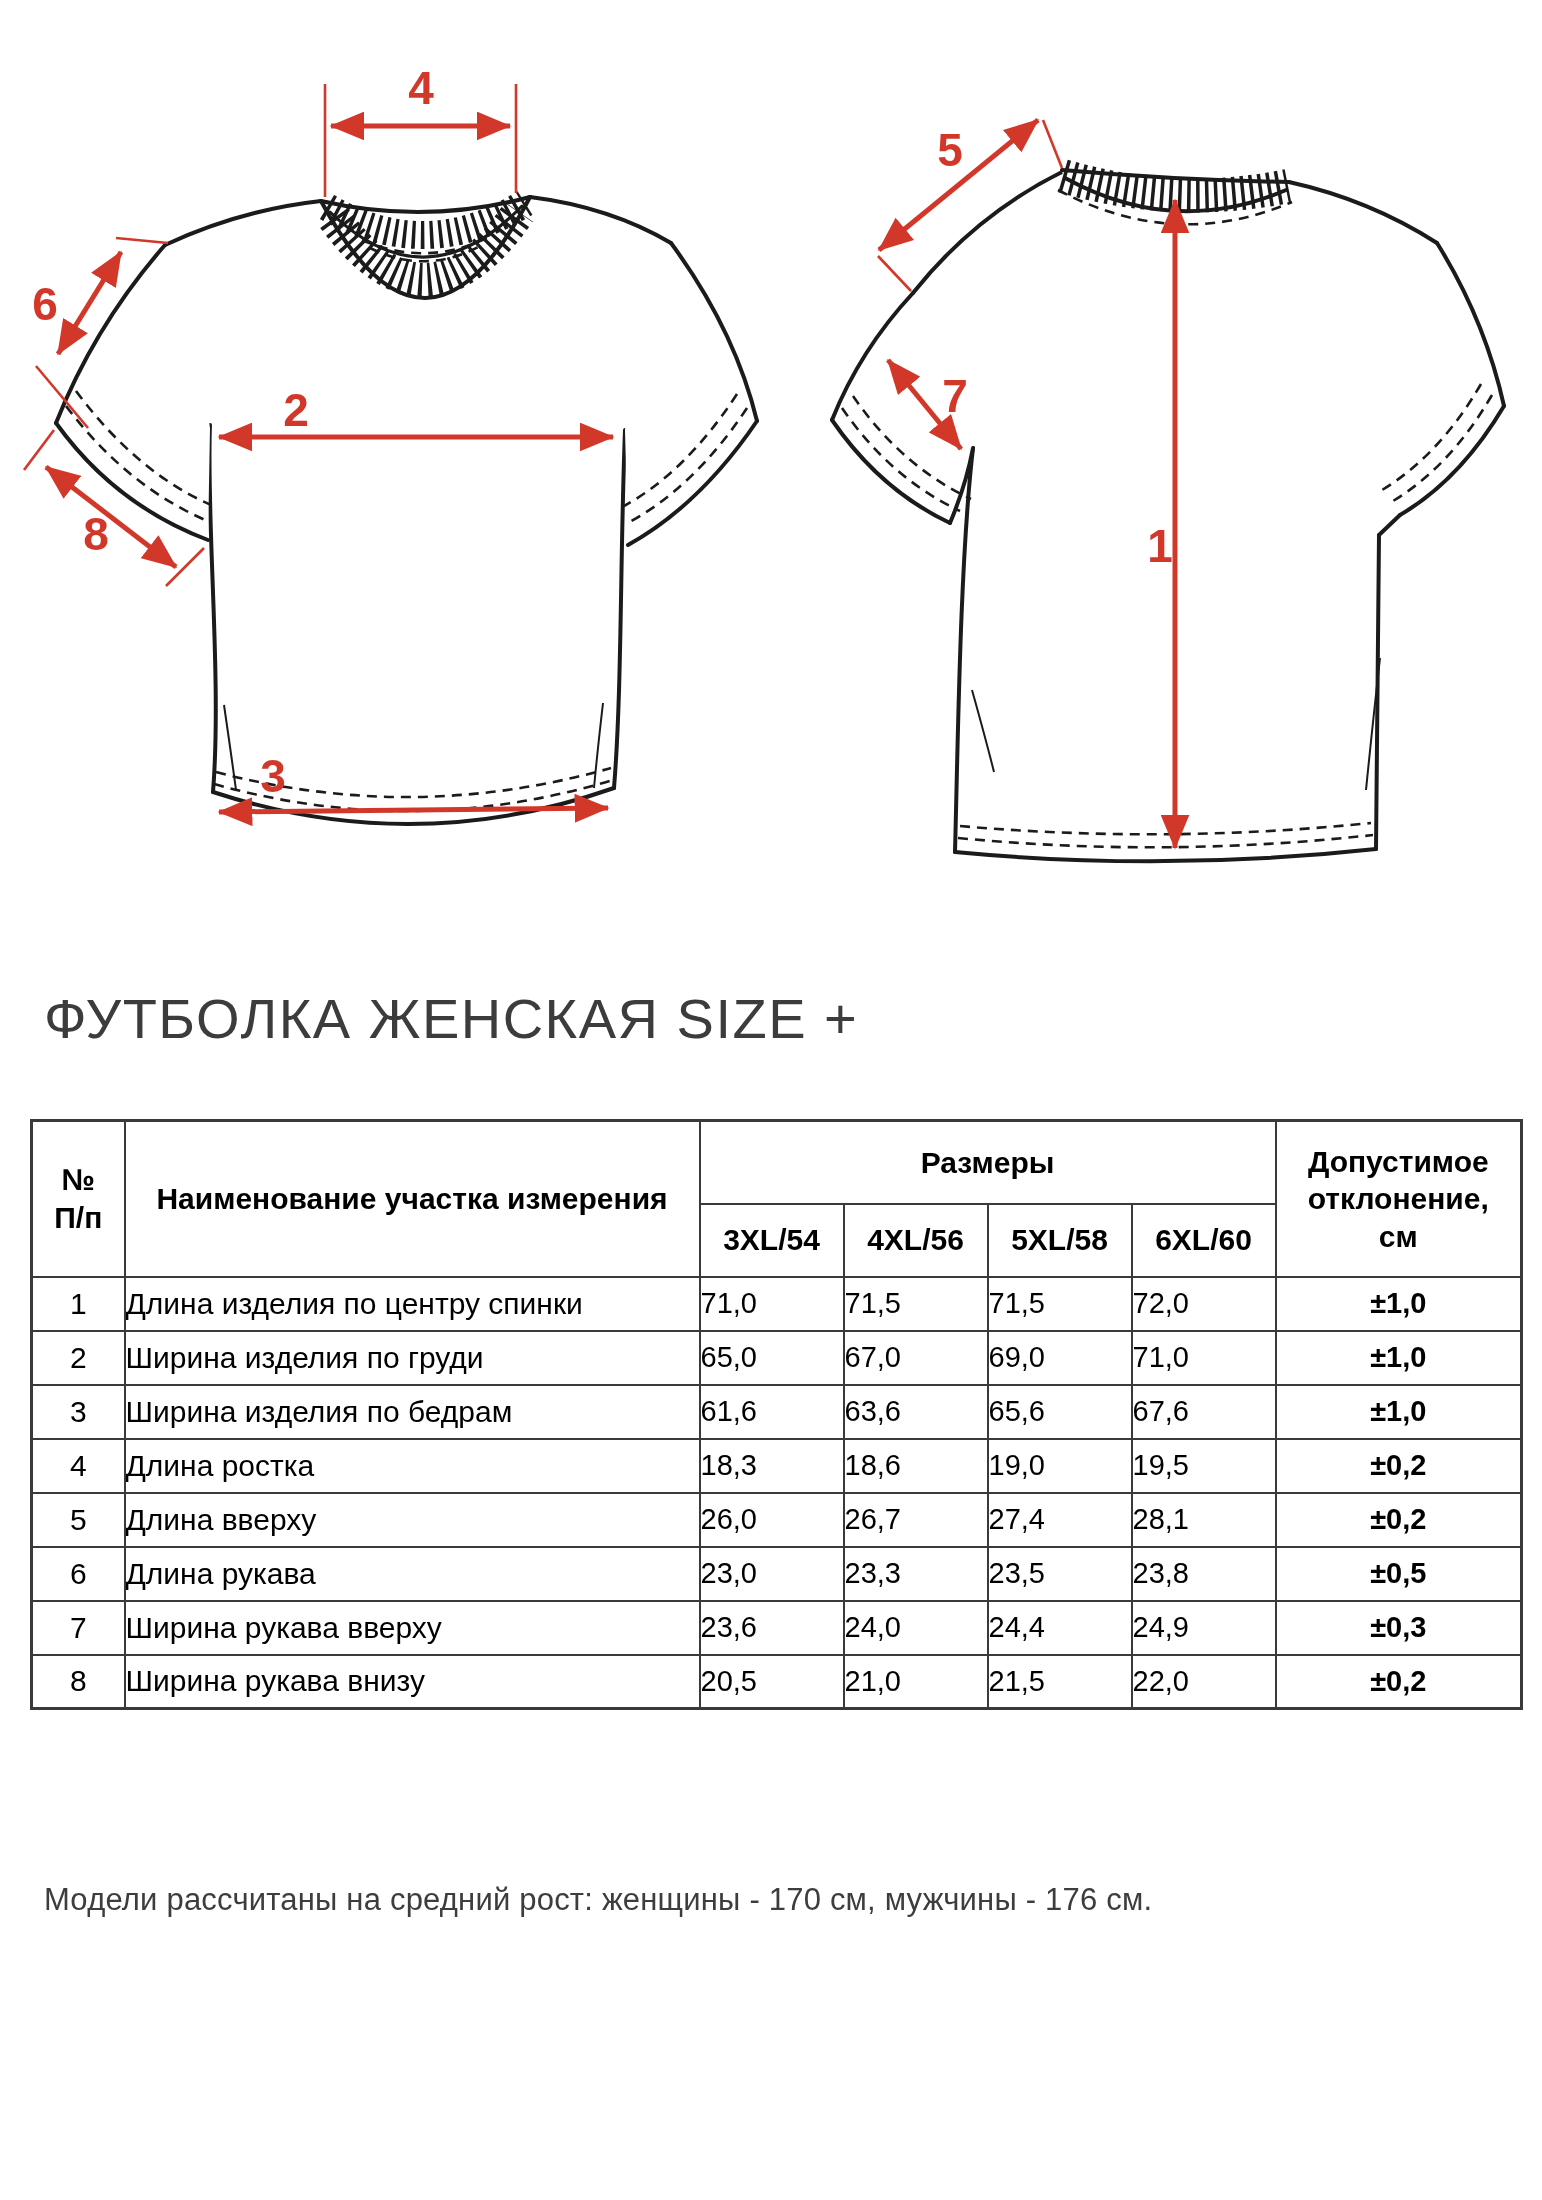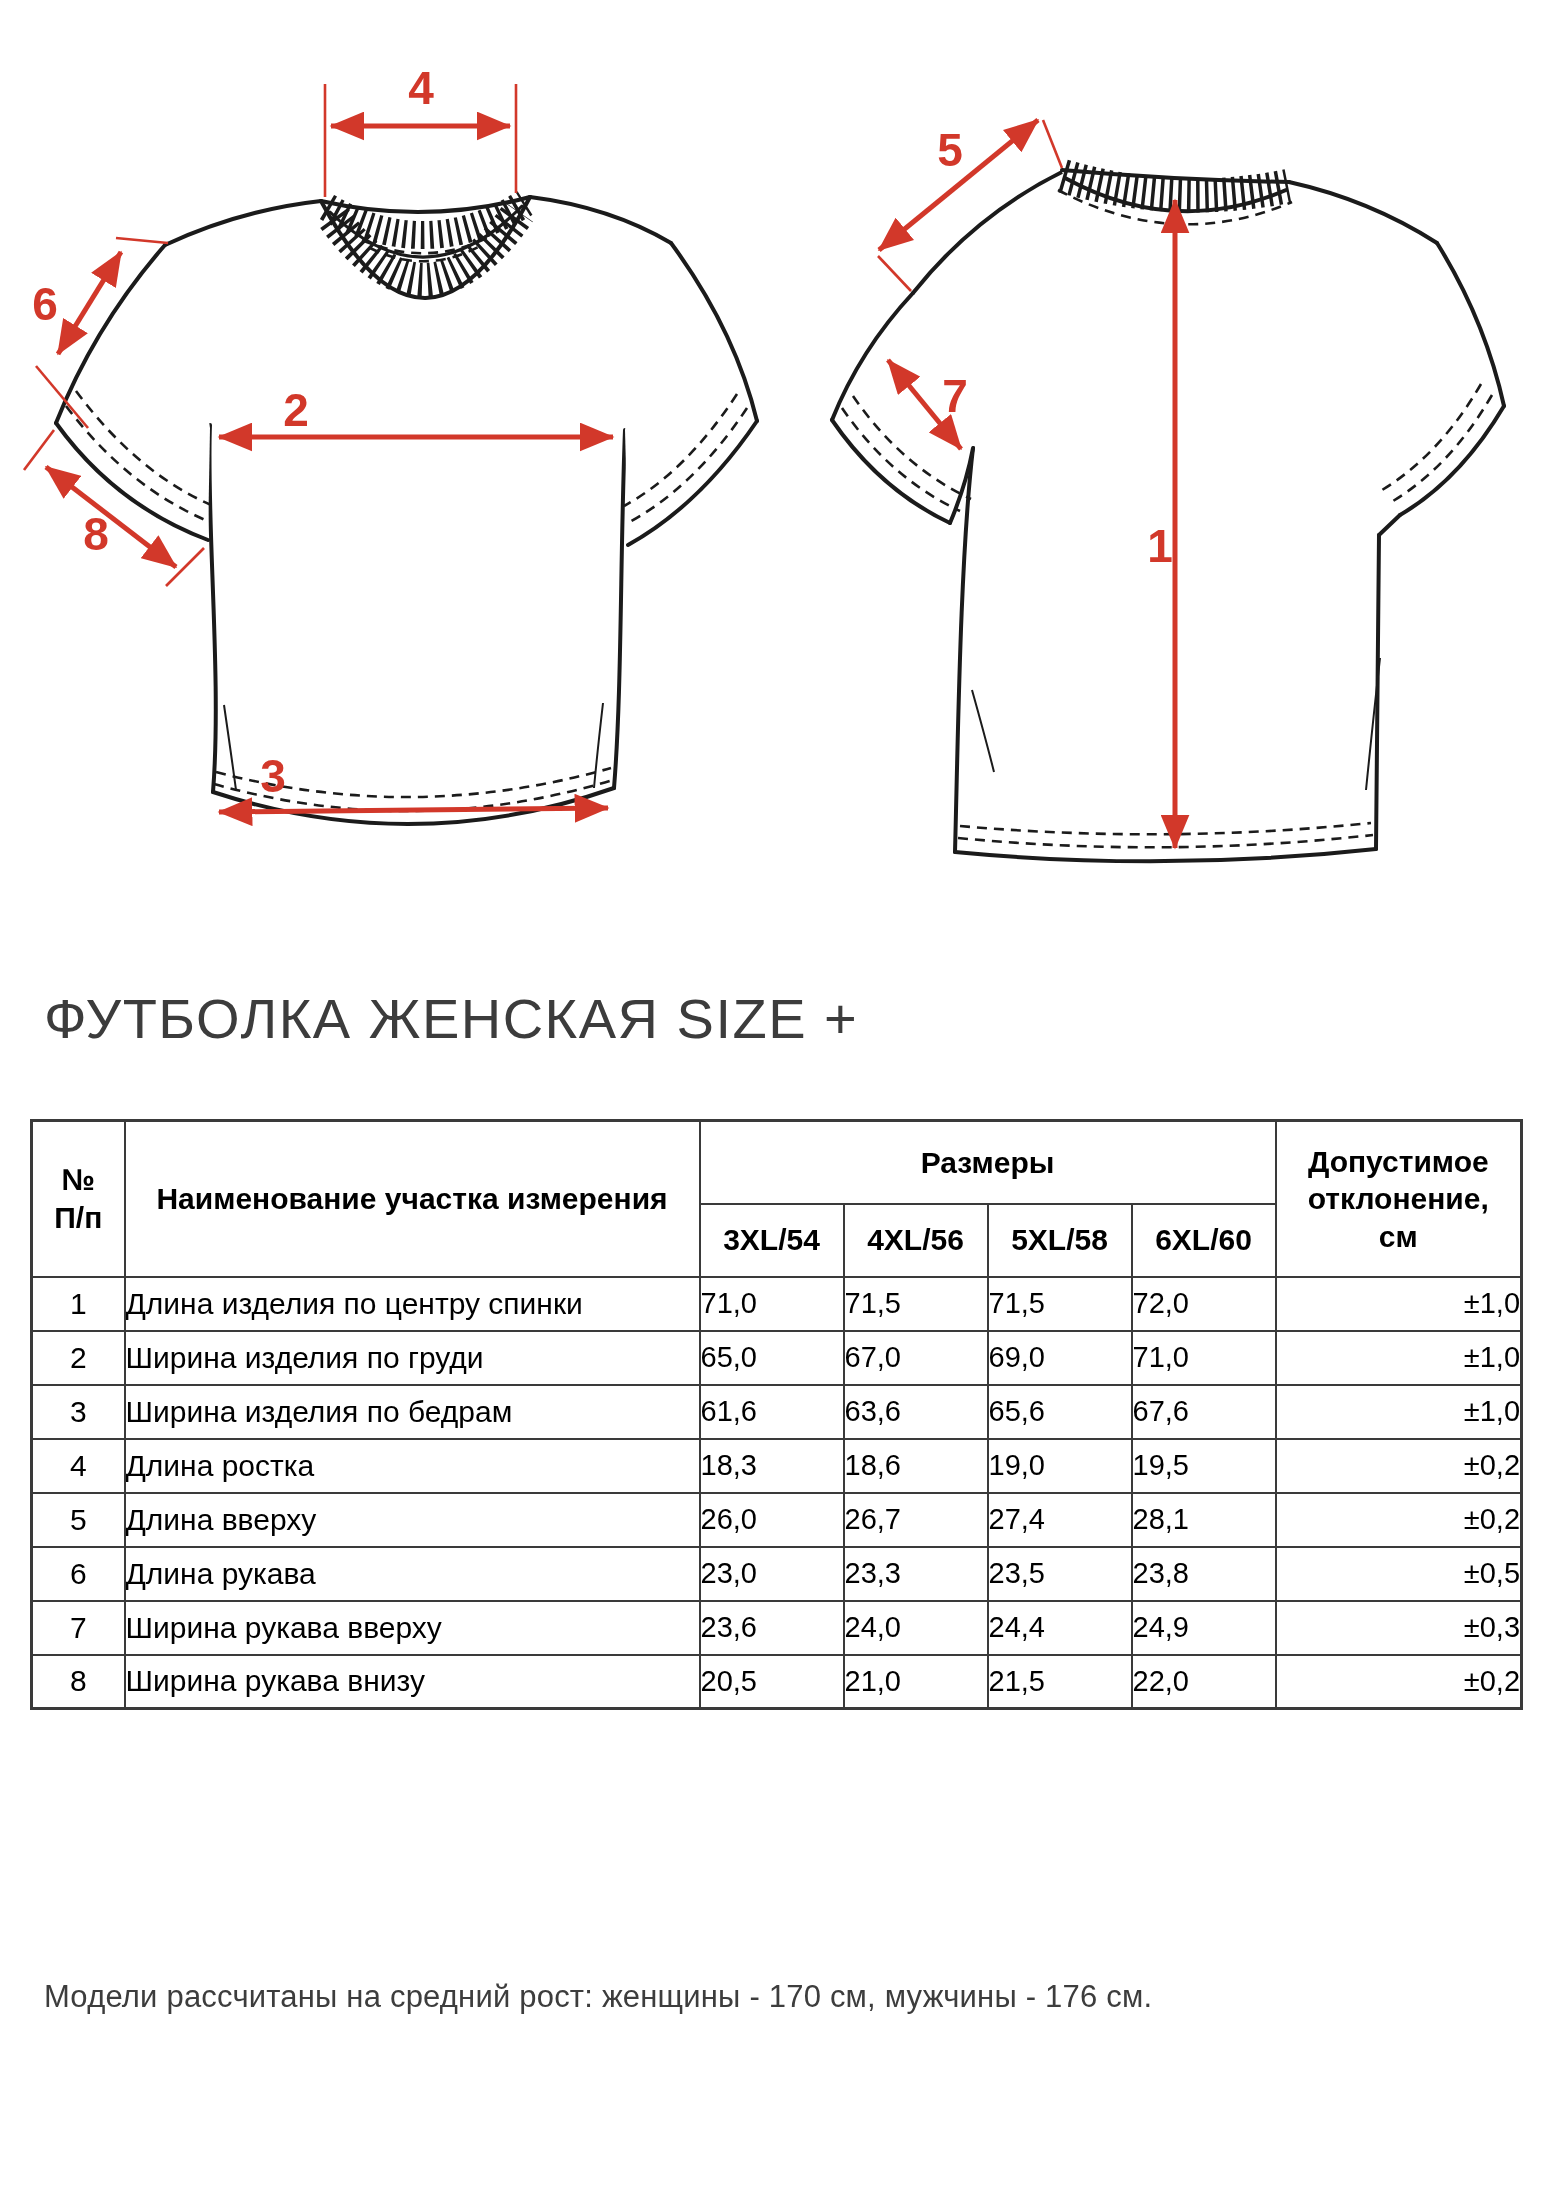--- a/index.html
+++ b/index.html
@@ -28,24 +28,24 @@
           border-collapse:collapse; table-layout:fixed; color:#000; }
   .spec th, .spec td { border:2px solid #3a3a3a; padding:0; overflow:hidden; }
   .spec { border:3px solid #3a3a3a; }
   .hrow1 { height:83px; }
   .hrow2 { height:73px; }
   .drow  { height:54px; }
   .spec th { font-size:30px; font-weight:700; text-align:center; vertical-align:middle; line-height:1.25; }
   .num   { text-align:center; font-size:30px; }
   .name  { font-size:30px; padding-left:10px; text-align:left;margin-top:40px; }
   .val   { text-align:left; font-size:29px; }
-  .tol   { text-align:right; font-size:29px; font-weight:400;margin-top:20px; }
+  .tol   { text-align:center; font-size:29px; font-weight:700;margin-top:20px; }
 
   
-  .footer { position:absolute; left:44px; top:1972px; width:1470px;
+  .footer { position:absolute; left:44px; top:1875px; width:1470px;
             font-size:31px; line-height:1.62; color:#3d3d3d; letter-spacing:0.2px; }
 </style>
 </head>
 <body>
 
 <div class="page">
 
   <svg class="diagram" viewBox="0 0 1542 960" xmlns="http://www.w3.org/2000/svg">
     <defs>
       <marker id="ah" viewBox="0 0 12 10" refX="11.5" refY="5" markerWidth="7" markerHeight="5.8" orient="auto-start-reverse">

